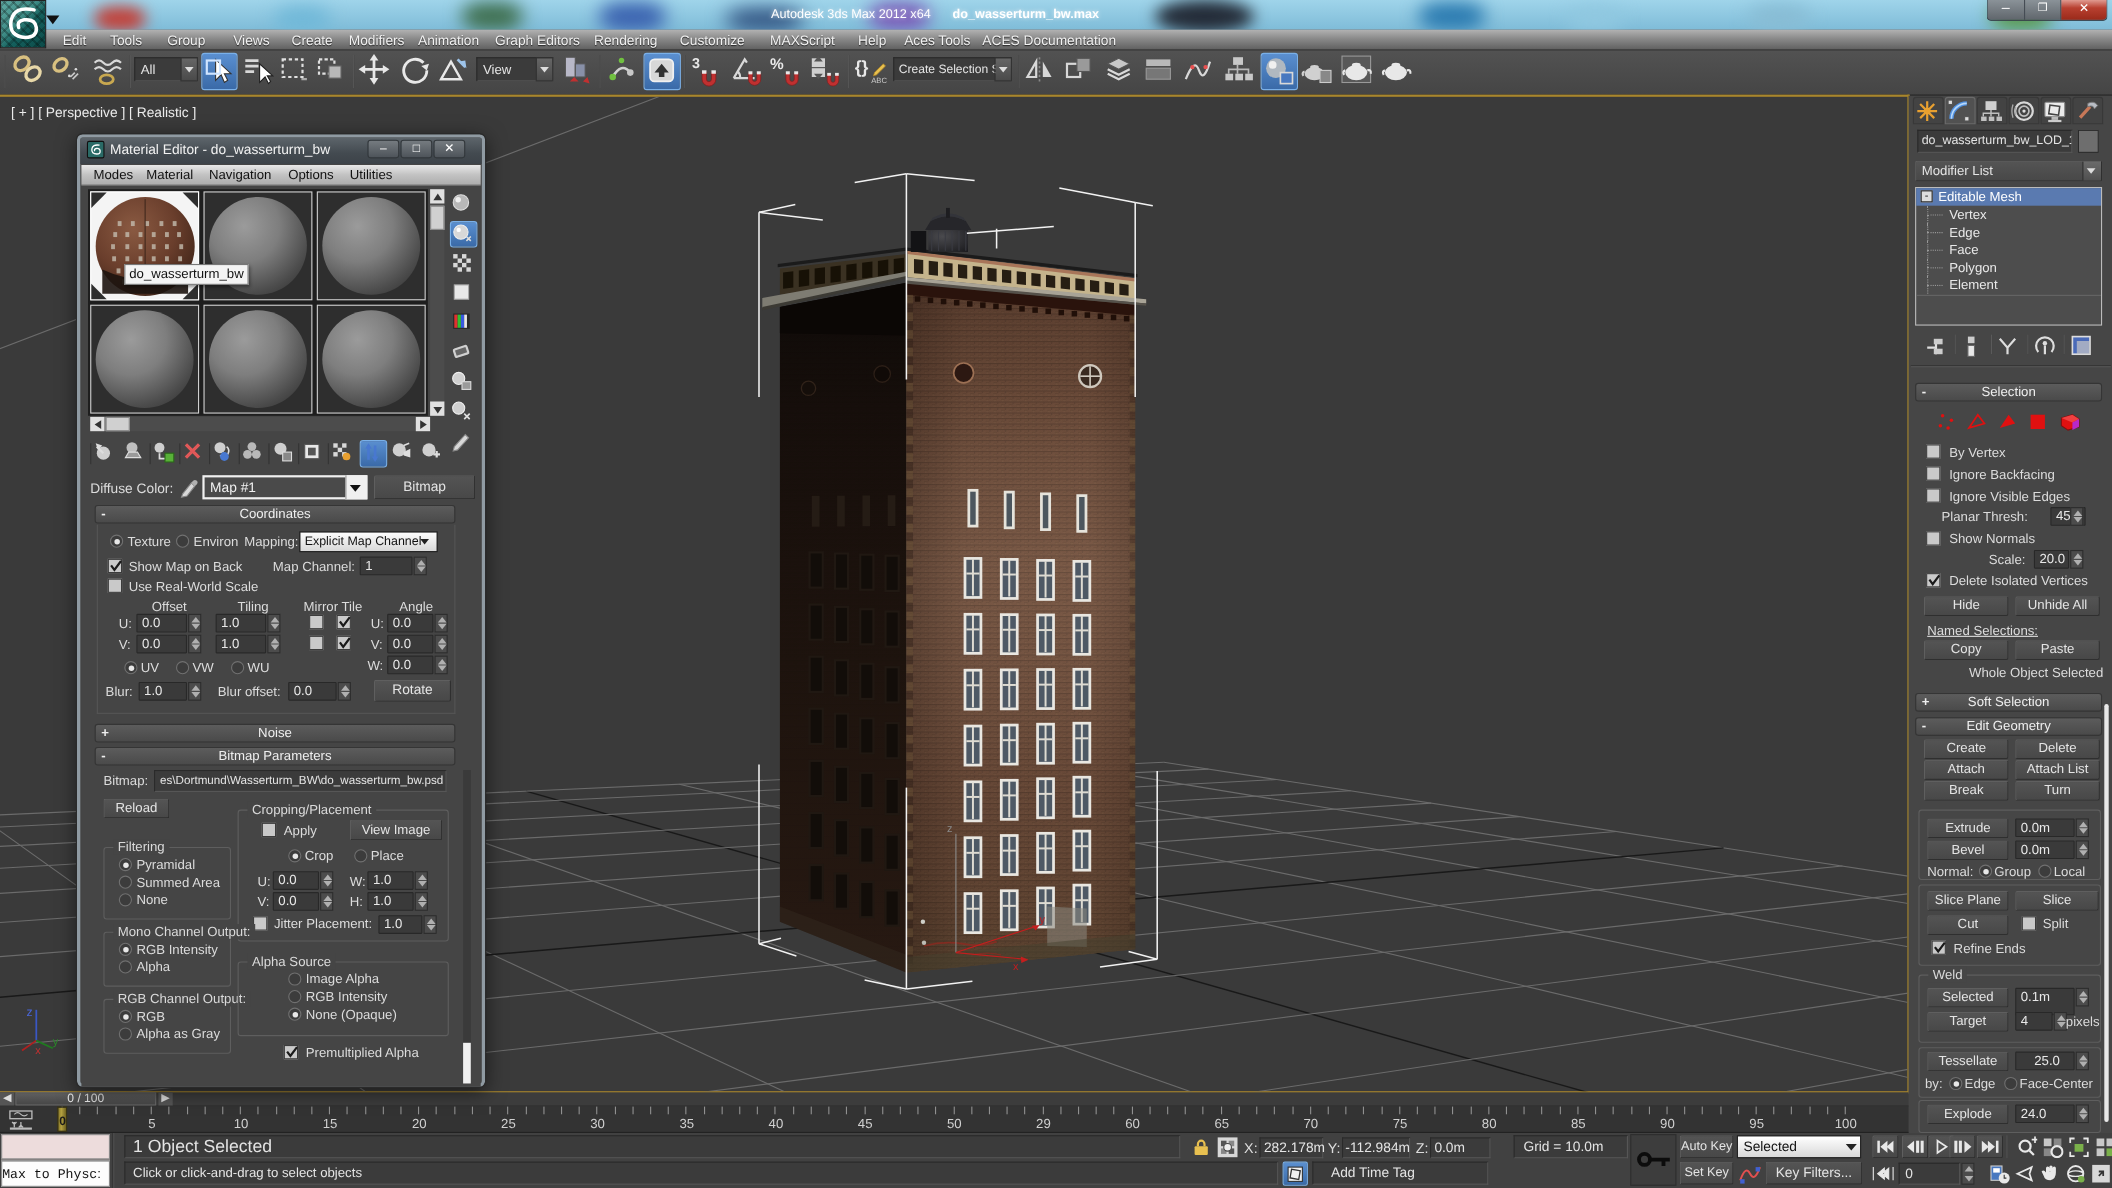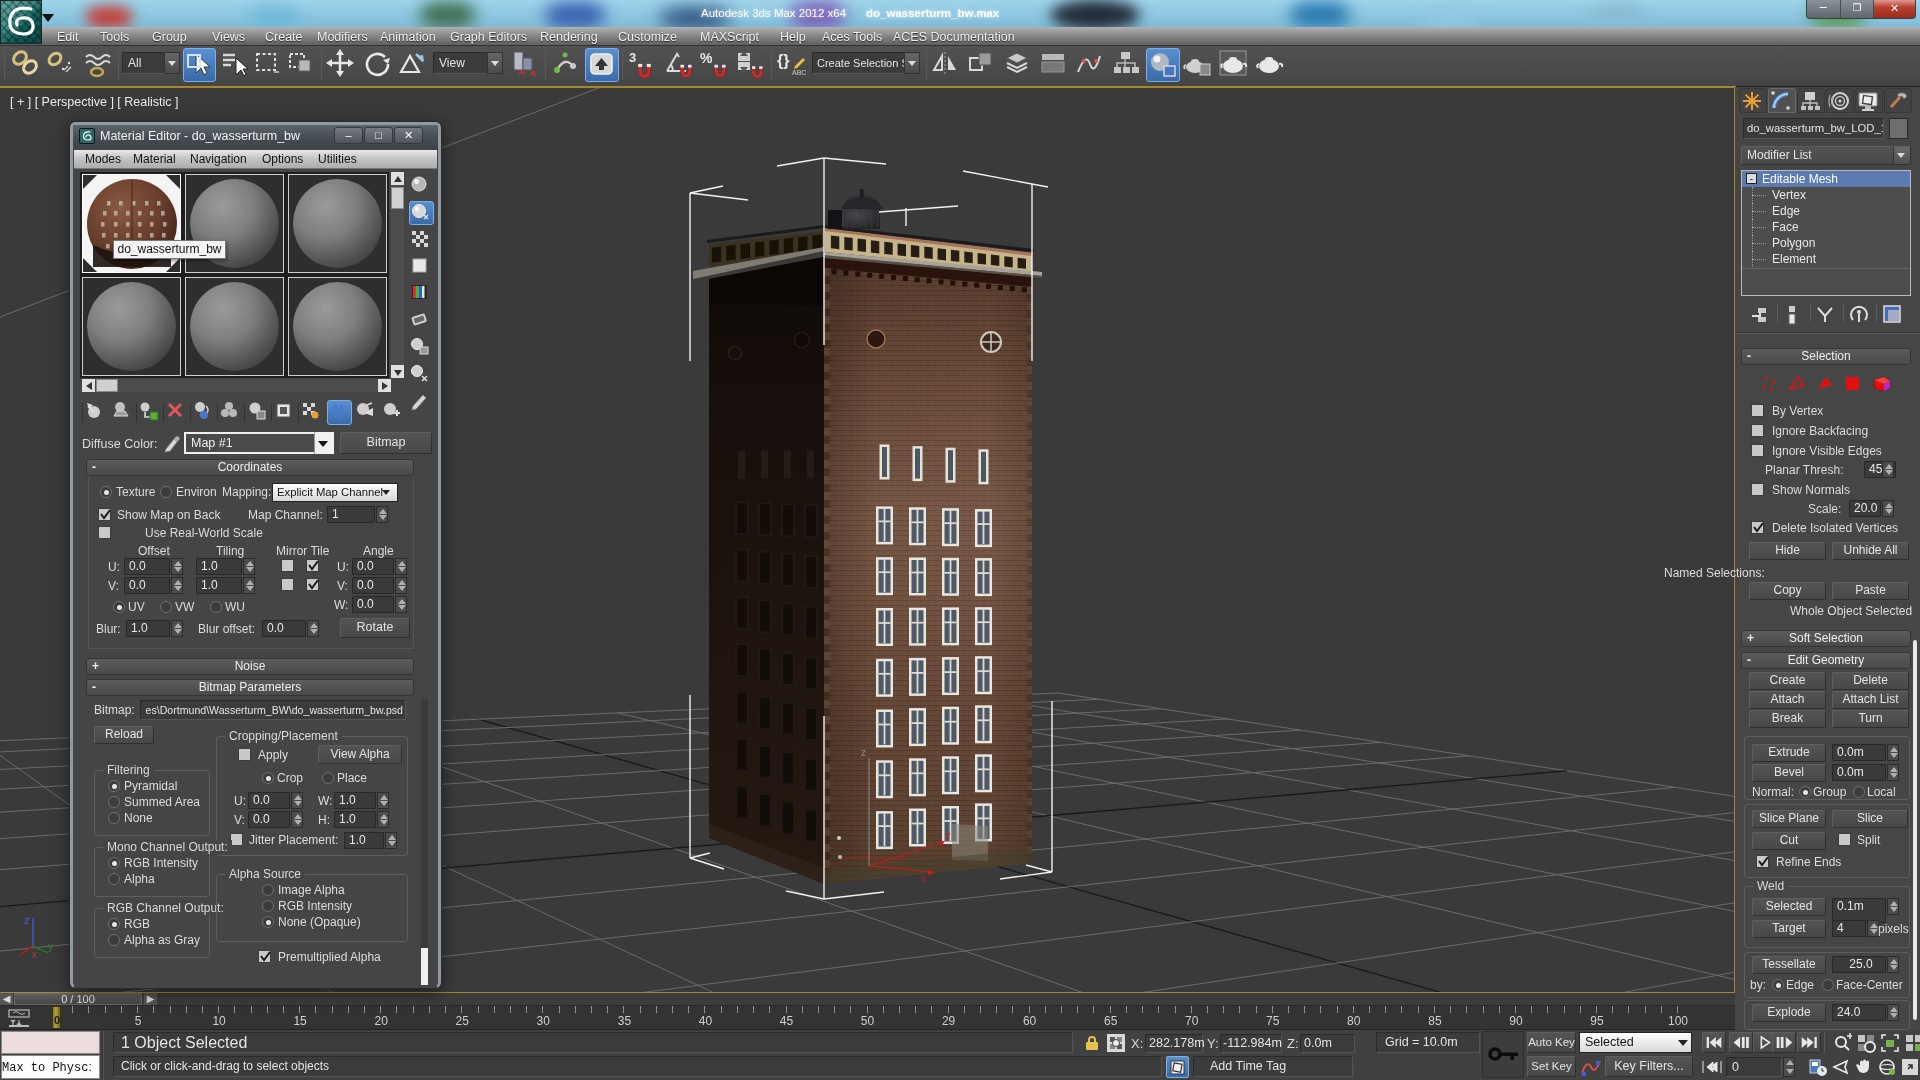--- a/index.html
+++ b/index.html
@@ -884,21 +884,21 @@
 <div class="wlbl" style="left:1808px;top:502px;font-size:12px;">Scale:</div>
 <div class="abs field" style="left:1849px;top:500px;width:32px;height:17px;line-height:15px;">20.0</div>
 <div class="spin" style="left:1882px;top:500px;height:17px;"></div>
 <div class="cbd" style="left:1751px;top:521px;"></div>
 <svg class="abs" style="left:1752px;top:521px;" width="13" height="13">
     <path d="M2,6 l3,4 6,-8" stroke="#1a1a1a" stroke-width="2" fill="none"></path>
   </svg>
 <div class="wlbl" style="left:1772px;top:521px;font-size:12px;">Delete Isolated Vertices</div>
 <div class="abs btn" style="left:1749px;top:542px;width:77px;height:18px;line-height:15px;font-size:12px;">Hide</div>
 <div class="abs btn" style="left:1832px;top:542px;width:77px;height:18px;line-height:15px;font-size:12px;">Unhide All</div>
-<div class="wlbl" style="left:1664px;top:566px;font-size:12px;">Named Selections:</div>
+<div class="wlbl" style="left:1752px;top:566px;font-size:12px;text-decoration:underline;">Named Selections:</div>
 <div class="abs btn" style="left:1749px;top:582px;width:77px;height:18px;line-height:15px;font-size:12px;">Copy</div>
 <div class="abs btn" style="left:1832px;top:582px;width:77px;height:18px;line-height:15px;font-size:12px;">Paste</div>
 <div class="wlbl" style="left:1790px;top:604px;font-size:12px;">Whole Object Selected</div>
 <div class="rollhdr" style="left:1741px;top:630px;width:170px;"><b>+</b>Soft Selection</div>
 <div class="rollhdr" style="left:1741px;top:652px;width:170px;"><b>-</b>Edit Geometry</div>
 <div class="abs btn" style="left:1749px;top:672px;width:77px;height:18px;line-height:15px;font-size:12px;">Create</div>
 <div class="abs btn" style="left:1832px;top:672px;width:77px;height:18px;line-height:15px;font-size:12px;">Delete</div>
 <div class="abs btn" style="left:1749px;top:691px;width:77px;height:18px;line-height:15px;font-size:12px;">Attach</div>
 <div class="abs btn" style="left:1832px;top:691px;width:77px;height:18px;line-height:15px;font-size:12px;">Attach List</div>
 <div class="abs btn" style="left:1749px;top:710px;width:77px;height:18px;line-height:15px;font-size:12px;">Break</div>
@@ -1435,21 +1435,21 @@
 <div class="abs" style="left:382px;top:490px;border-left:4px solid transparent;border-right:4px solid transparent;border-top:5px solid #222;"></div>
 <div class="cbd" style="left:98px;top:508px;"></div>
 <svg class="abs" style="left:99px;top:508px;" width="13" height="13">
     <path d="M2,6 l3,4 6,-8" stroke="#1a1a1a" stroke-width="2" fill="none"></path>
   </svg>
 <div class="wlbl" style="left:117px;top:508px;font-size:12px;">Show Map on Back</div>
 <div class="wlbl" style="left:248px;top:508px;font-size:12px;">Map Channel:</div>
 <div class="abs field" style="left:327px;top:506px;width:48px;height:17px;line-height:15px;">1</div>
 <div class="spin" style="left:376px;top:506px;height:17px;"></div>
 <div class="cbd" style="left:98px;top:526px;"></div>
-<div class="wlbl" style="left:117px;top:526px;font-size:12px;margin-left:28px;">Use Real-World Scale</div>
+<div class="wlbl" style="left:117px;top:526px;font-size:12px;">Use Real-World Scale</div>
 <div class="wlbl" style="left:138px;top:544px;font-size:12px;">Offset</div>
 <div class="wlbl" style="left:216px;top:544px;font-size:12px;">Tiling</div>
 <div class="wlbl" style="left:276px;top:544px;font-size:12px;">Mirror Tile</div>
 <div class="wlbl" style="left:363px;top:544px;font-size:12px;">Angle</div>
 <div class="wlbl" style="left:108px;top:560px;font-size:12px;">U:</div>
 <div class="abs field" style="left:124px;top:558px;width:46px;height:17px;line-height:15px;">0.0</div>
 <div class="spin" style="left:171px;top:558px;height:17px;"></div>
 <div class="abs field" style="left:196px;top:558px;width:46px;height:17px;line-height:15px;">1.0</div>
 <div class="spin" style="left:243px;top:558px;height:17px;"></div>
 <div class="cbd" style="left:281px;top:559px;"></div>
@@ -1492,21 +1492,21 @@
 <div class="rollhdr" style="left:86px;top:658px;width:328px;"><b>+</b>Noise</div>
 <div class="rollhdr" style="left:86px;top:679px;width:328px;"><b>-</b>Bitmap Parameters</div>
 <div class="wlbl" style="left:94px;top:703px;font-size:12px;">Bitmap:</div>
 <div class="abs sunk" style="left:140px;top:700px;width:266px;height:20px;line-height:18px;padding-right:2px;font-size:10.6px;overflow:hidden;text-align:right;">es\Dortmund\Wasserturm_BW\do_wasserturm_bw.psd</div>
 <div class="abs btn" style="left:94px;top:726px;width:60px;height:18px;line-height:15px;font-size:12px;">Reload</div>
 <div class="gbox" style="left:216px;top:736px;width:192px;height:120px;">
     <div class="gboxlbl" style="background:#454545;">Cropping/Placement</div>
   </div>
 <div class="cbd" style="left:238px;top:748px;"></div>
 <div class="wlbl" style="left:258px;top:748px;font-size:12px;">Apply</div>
-<div class="abs btn" style="left:318px;top:745px;width:84px;height:19px;line-height:16px;font-size:12px;">View Alpha</div>
+<div class="abs btn" style="left:318px;top:745px;width:84px;height:19px;line-height:16px;font-size:12px;">View Image</div>
 <div class="rad radon" style="left:262px;top:772px;"></div>
 <div class="wlbl" style="left:277px;top:771px;font-size:12px;">Crop</div>
 <div class="rad" style="left:322px;top:772px;"></div>
 <div class="wlbl" style="left:337px;top:771px;font-size:12px;">Place</div>
 <div class="wlbl" style="left:234px;top:794px;font-size:12px;">U:</div>
 <div class="abs field" style="left:248px;top:792px;width:42px;height:17px;line-height:15px;">0.0</div>
 <div class="spin" style="left:291px;top:792px;height:17px;"></div>
 <div class="wlbl" style="left:318px;top:794px;font-size:12px;">W:</div>
 <div class="abs field" style="left:334px;top:792px;width:42px;height:17px;line-height:15px;">1.0</div>
 <div class="spin" style="left:377px;top:792px;height:17px;"></div>

